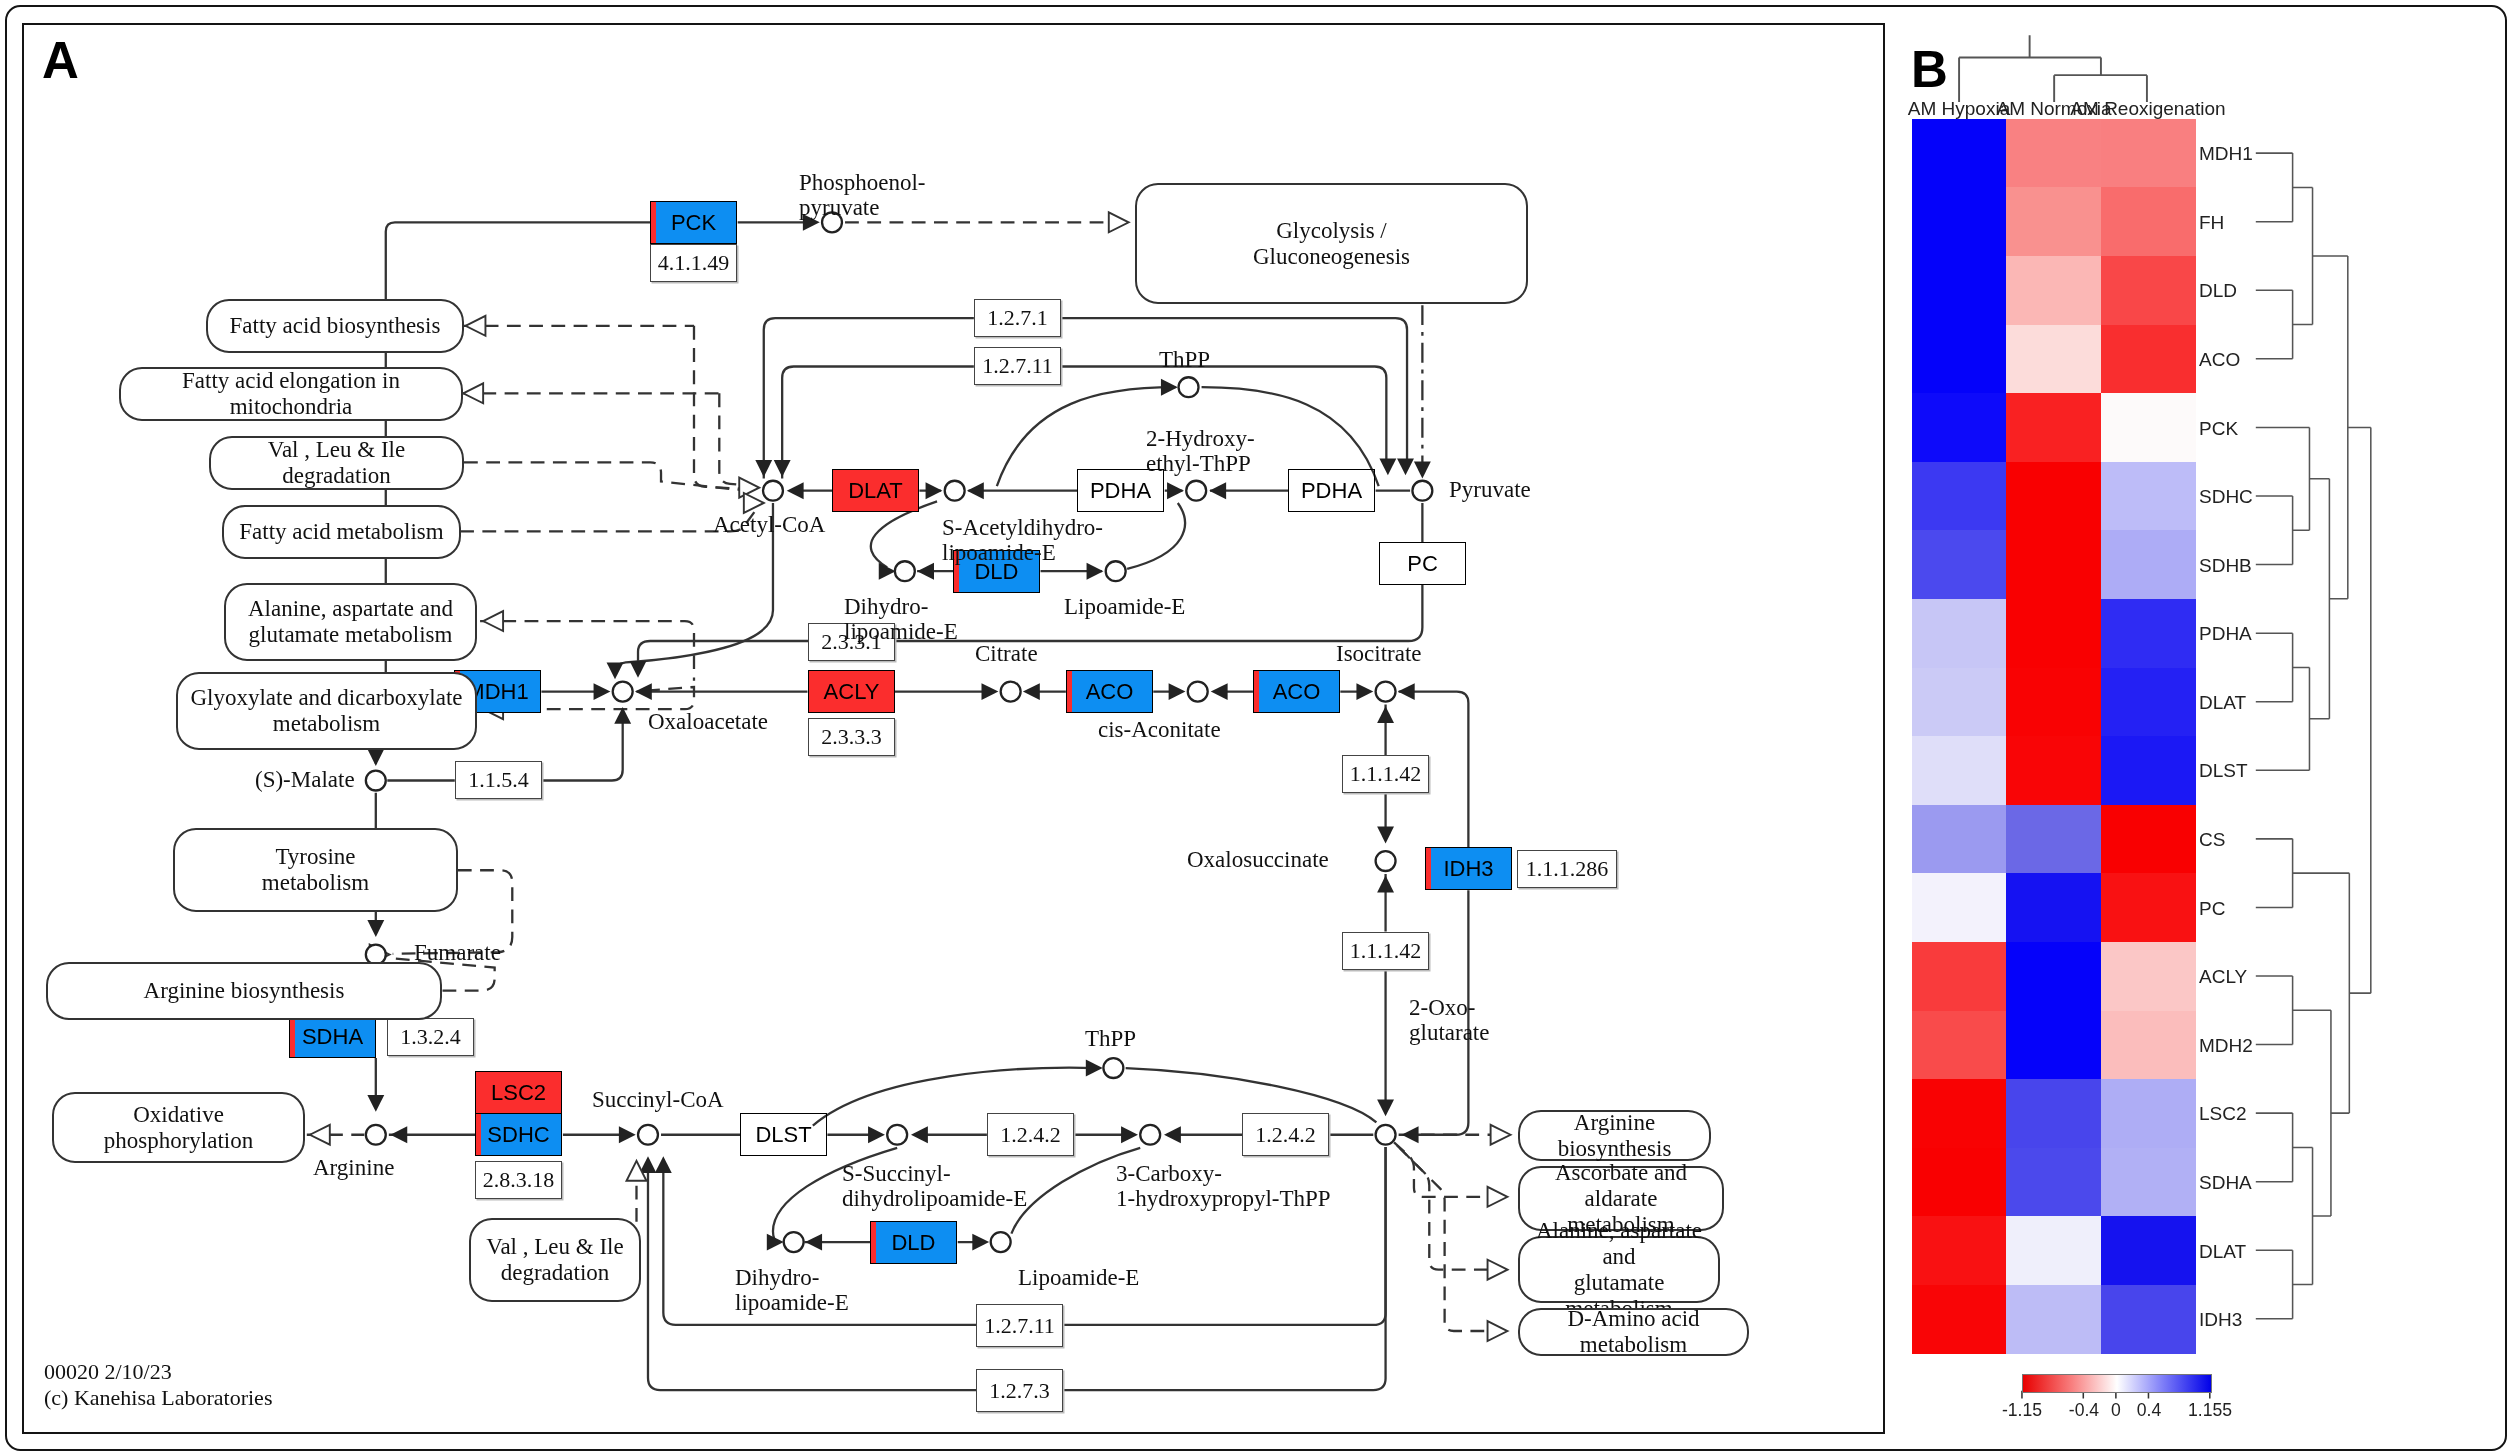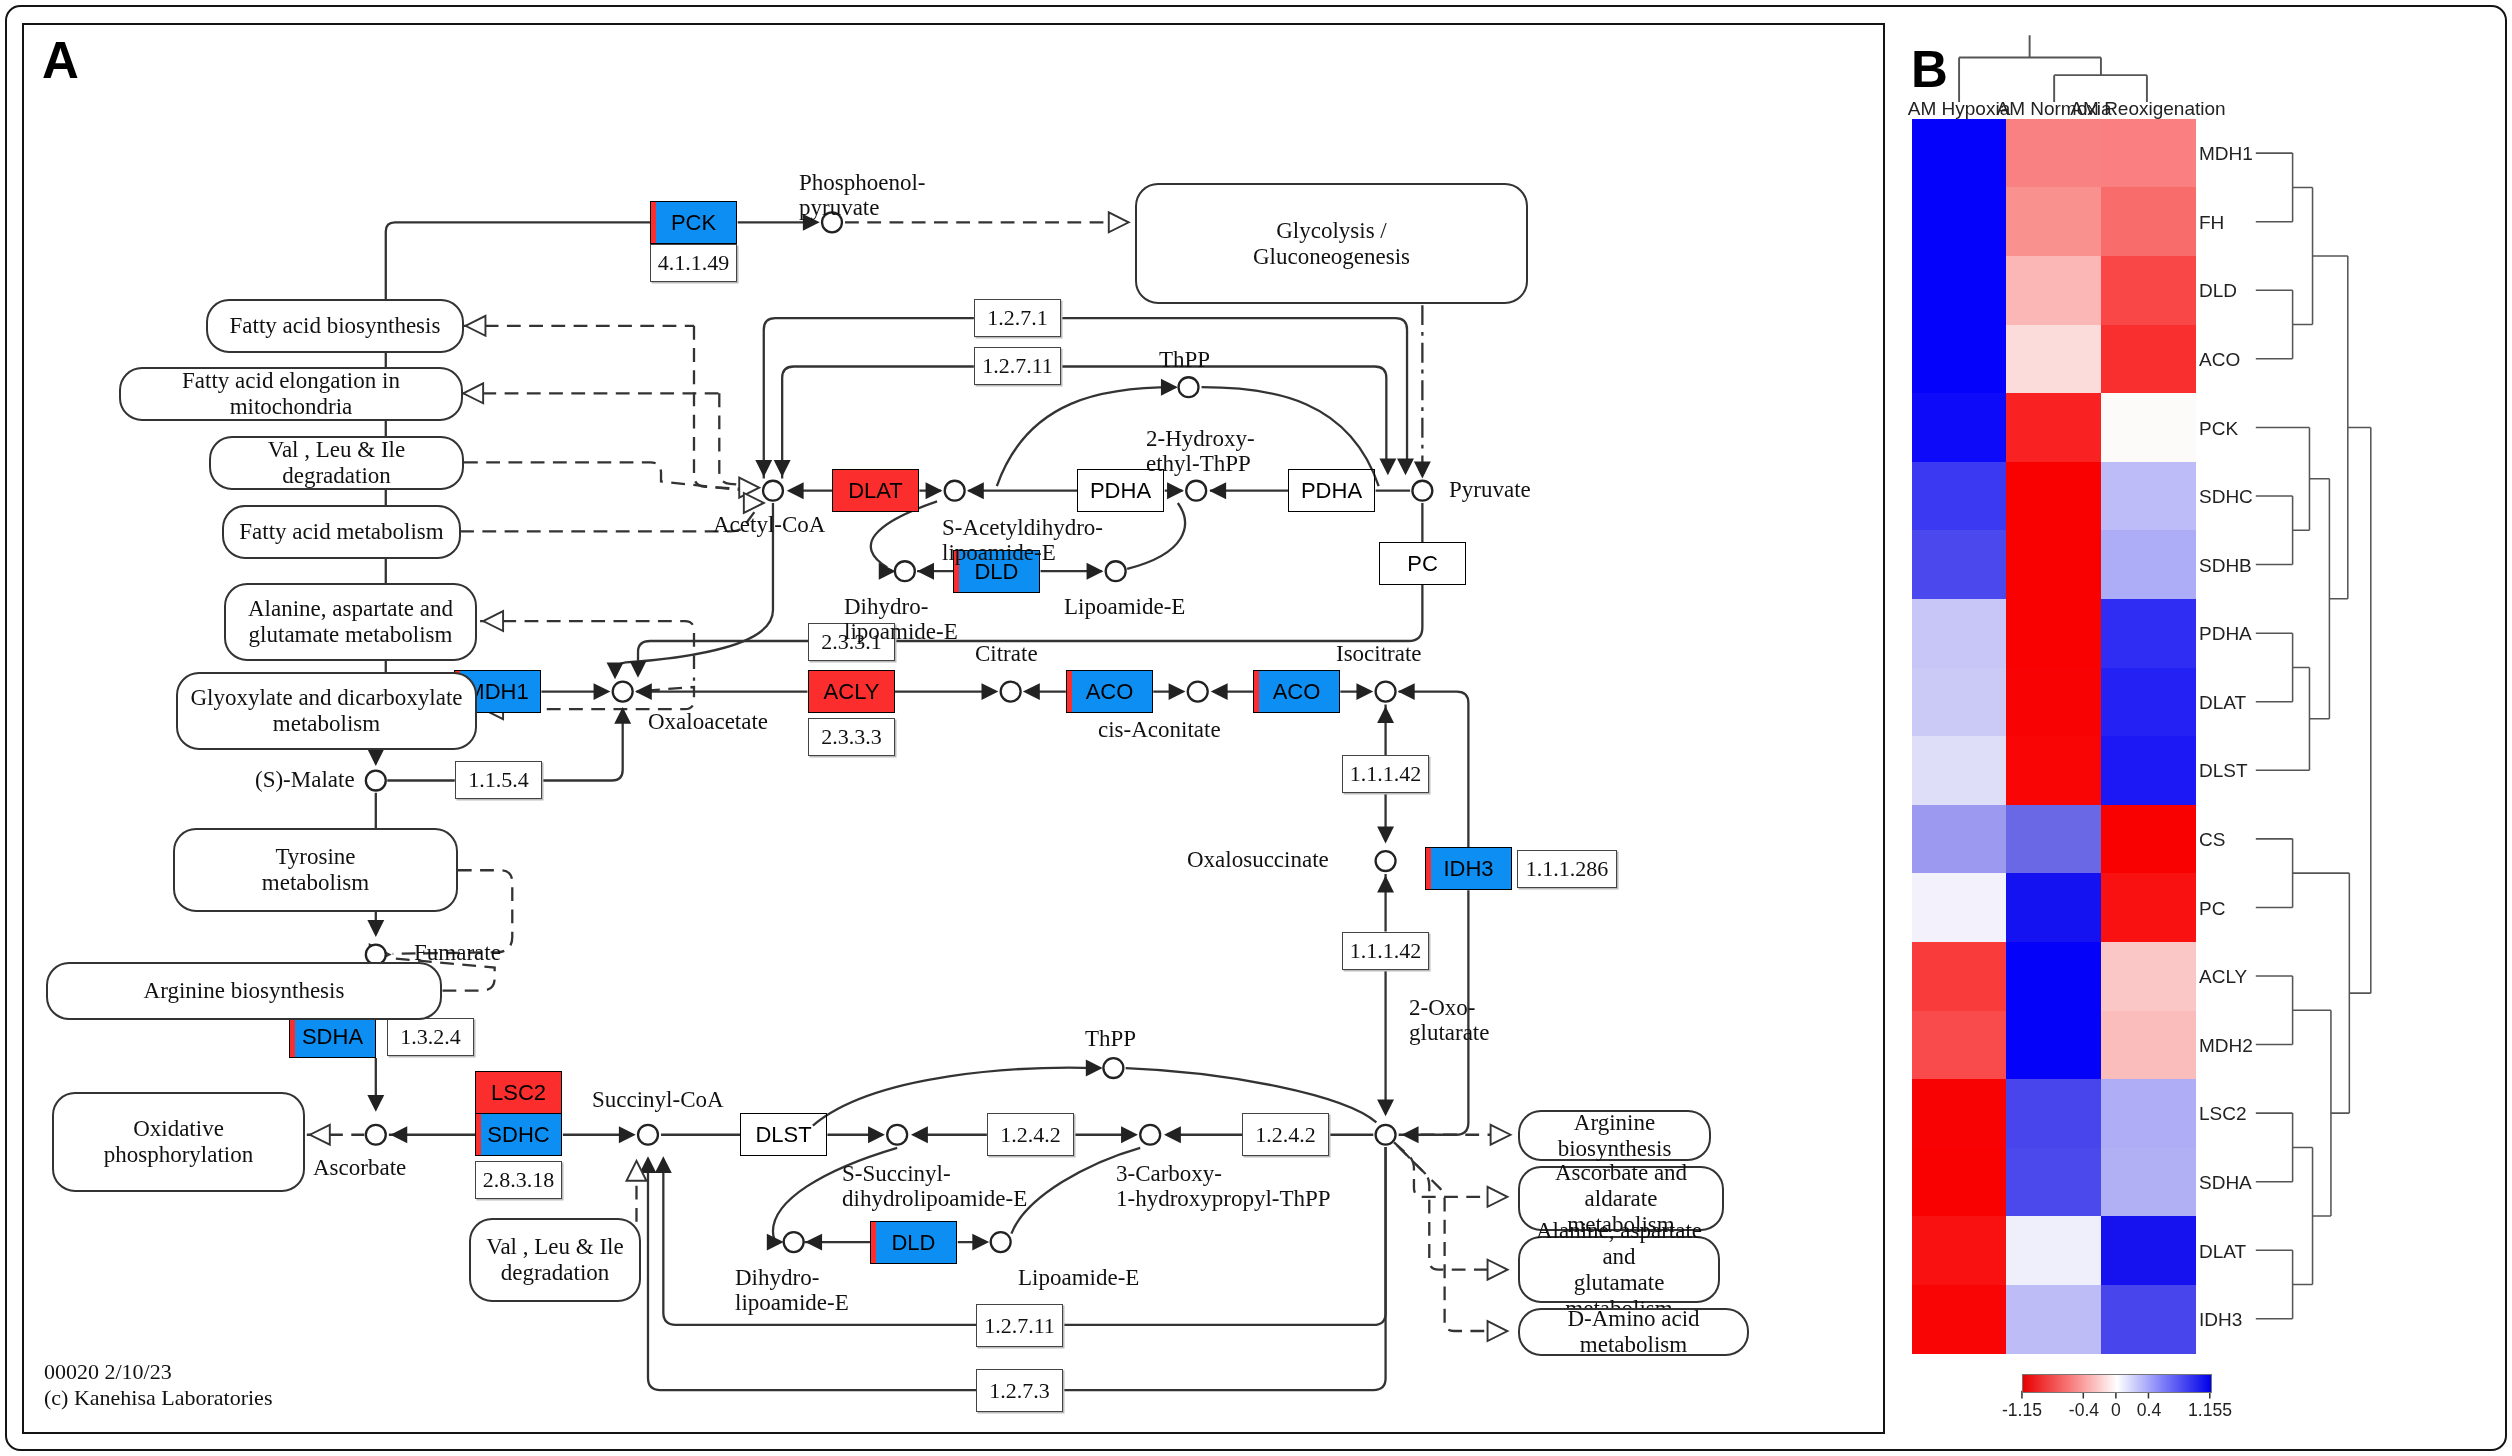--- a/index.html
+++ b/index.html
@@ -281,21 +281,21 @@
       <div class="rbox" style="left: 119px; top: 367px; width: 344px; height: 54px;">Fatty acid elongation in mitochondria</div>
       <div class="rbox" style="left: 209px; top: 436px; width: 255px; height: 54px;">Val , Leu &amp; Ile degradation</div>
       <div class="rbox" style="left: 222px; top: 505px; width: 239px; height: 54px;">Fatty acid metabolism</div>
       <div class="rbox" style="left: 224px; top: 583px; width: 253px; height: 78px;">Alanine, aspartate and
 glutamate metabolism</div>
       <div class="rbox" style="left: 176px; top: 672px; width: 301px; height: 78px;">Glyoxylate and dicarboxylate
 metabolism</div>
       <div class="rbox" style="left: 173px; top: 828px; width: 285px; height: 84px;">Tyrosine
 metabolism</div>
       <div class="rbox" style="left: 46px; top: 962px; width: 396px; height: 58px;">Arginine biosynthesis</div>
-      <div class="rbox" style="left: 52px; top: 1092px; width: 253px; height: 100px;">Oxidative
+      <div class="rbox" style="left: 52px; top: 1092px; width: 253px; height: 71px;">Oxidative
 phosphorylation</div>
       <div class="rbox" style="left: 429px; top: 1218px; width: 172px; height: 84px; margin-left: 40px;">Val , Leu &amp; Ile
 degradation</div>
       <div class="rbox" style="left: 1518px; top: 1110px; width: 193px; height: 51px;">Arginine biosynthesis</div>
       <div class="rbox" style="left: 1518px; top: 1166px; width: 206px; height: 65px;">Ascorbate and aldarate
 metabolism</div>
       <div class="rbox" style="left: 1518px; top: 1236px; width: 202px; height: 67px;">Alanine, aspartate and
 glutamate metabolism</div>
       <div class="rbox" style="left: 1518px; top: 1308px; width: 231px; height: 48px;">D-Amino acid metabolism</div>
       <div class="mlabel" style="left: 799px; top: 170px;">Phosphoenol-
@@ -309,21 +309,21 @@
 lipoamide-E</div>
       <div class="mlabel" style="left: 844px; top: 594px;">Dihydro-
 lipoamide-E</div>
       <div class="mlabel" style="left: 1064px; top: 594px;">Lipoamide-E</div>
       <div class="mlabel" style="left: 648px; top: 709px;">Oxaloacetate</div>
       <div class="mlabel" style="left: 975px; top: 641px;">Citrate</div>
       <div class="mlabel" style="left: 1098px; top: 717px;">cis-Aconitate</div>
       <div class="mlabel" style="left: 1336px; top: 641px;">Isocitrate</div>
       <div class="mlabel" style="left: 255px; top: 767px;">(S)-Malate</div>
       <div class="mlabel" style="left: 414px; top: 940px;">Fumarate</div>
-      <div class="mlabel" style="left: 313px; top: 1155px;">Ascorbate</div>
+      <div class="mlabel" style="left: 313px; top: 1155px;">Arginine</div>
       <div class="mlabel" style="left: 592px; top: 1087px;">Succinyl-CoA</div>
       <div class="mlabel" style="left: 1187px; top: 847px;">Oxalosuccinate</div>
       <div class="mlabel" style="left: 1409px; top: 995px;">2-Oxo-
 glutarate</div>
       <div class="mlabel" style="left: 1085px; top: 1026px;">ThPP</div>
       <div class="mlabel" style="left: 842px; top: 1161px;">S-Succinyl-
 dihydrolipoamide-E</div>
       <div class="mlabel" style="left: 1116px; top: 1161px;">3-Carboxy-
 1-hydroxypropyl-ThPP</div>
       <div class="mlabel" style="left: 735px; top: 1265px;">Dihydro-

